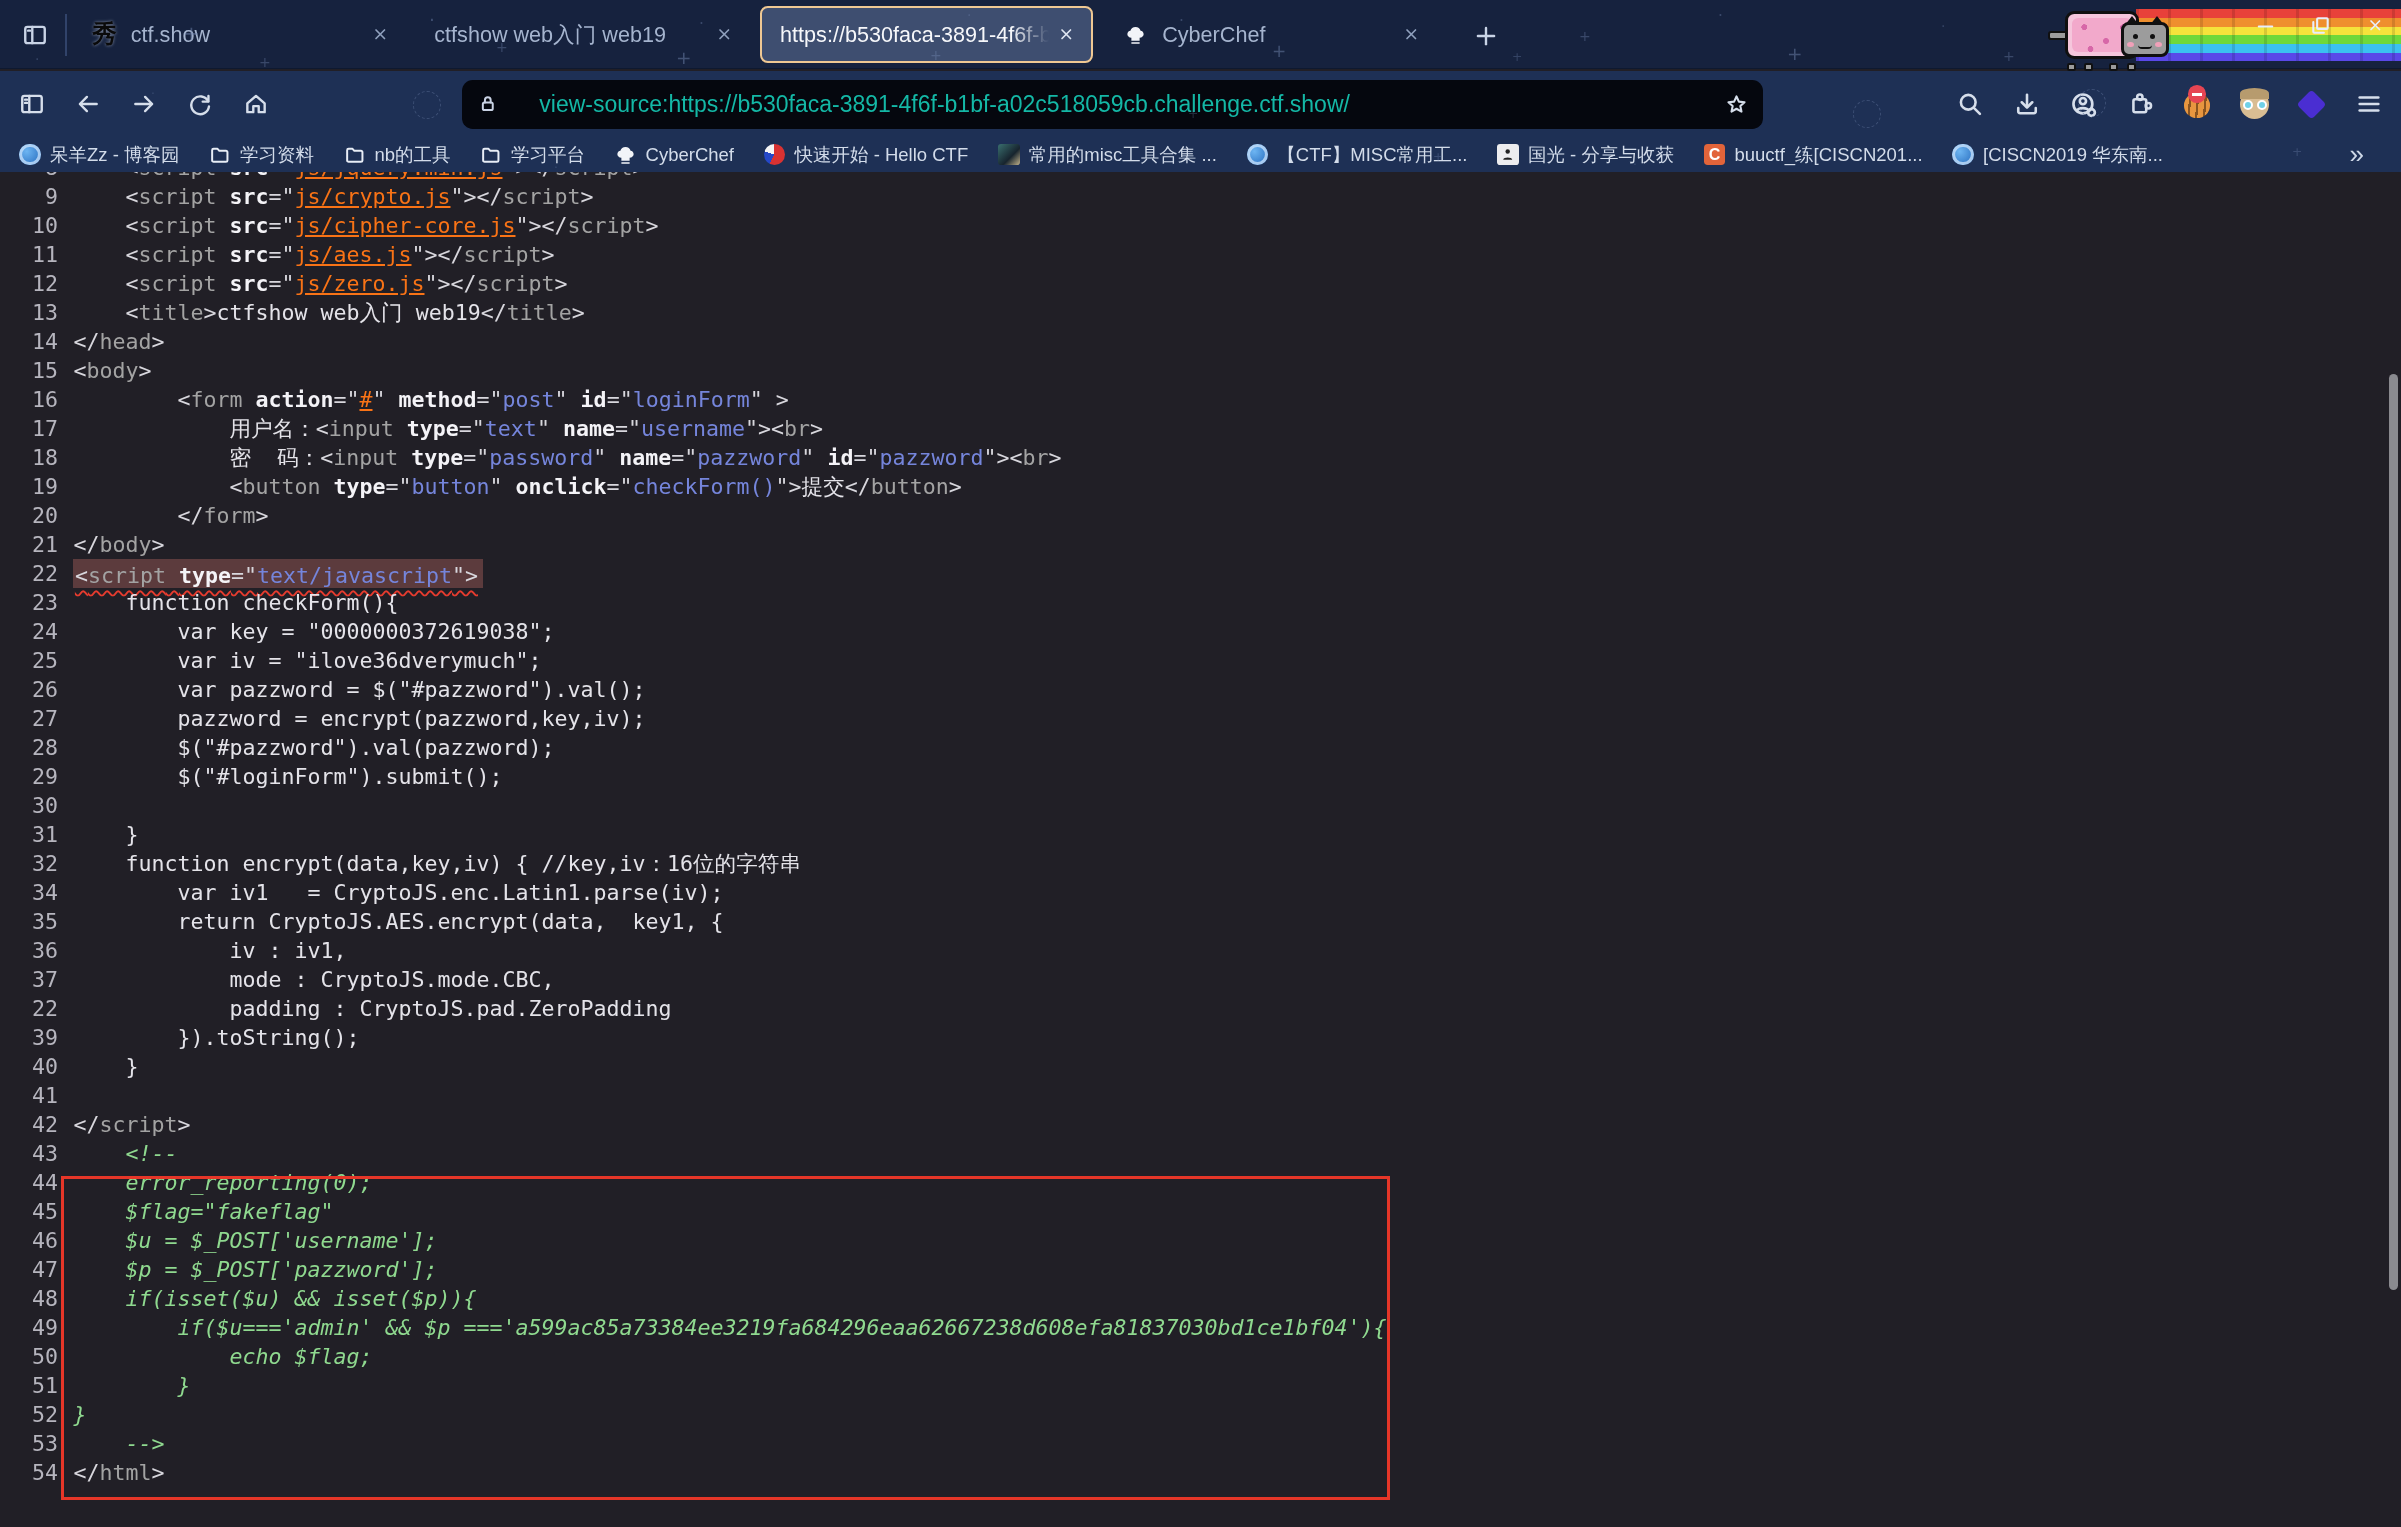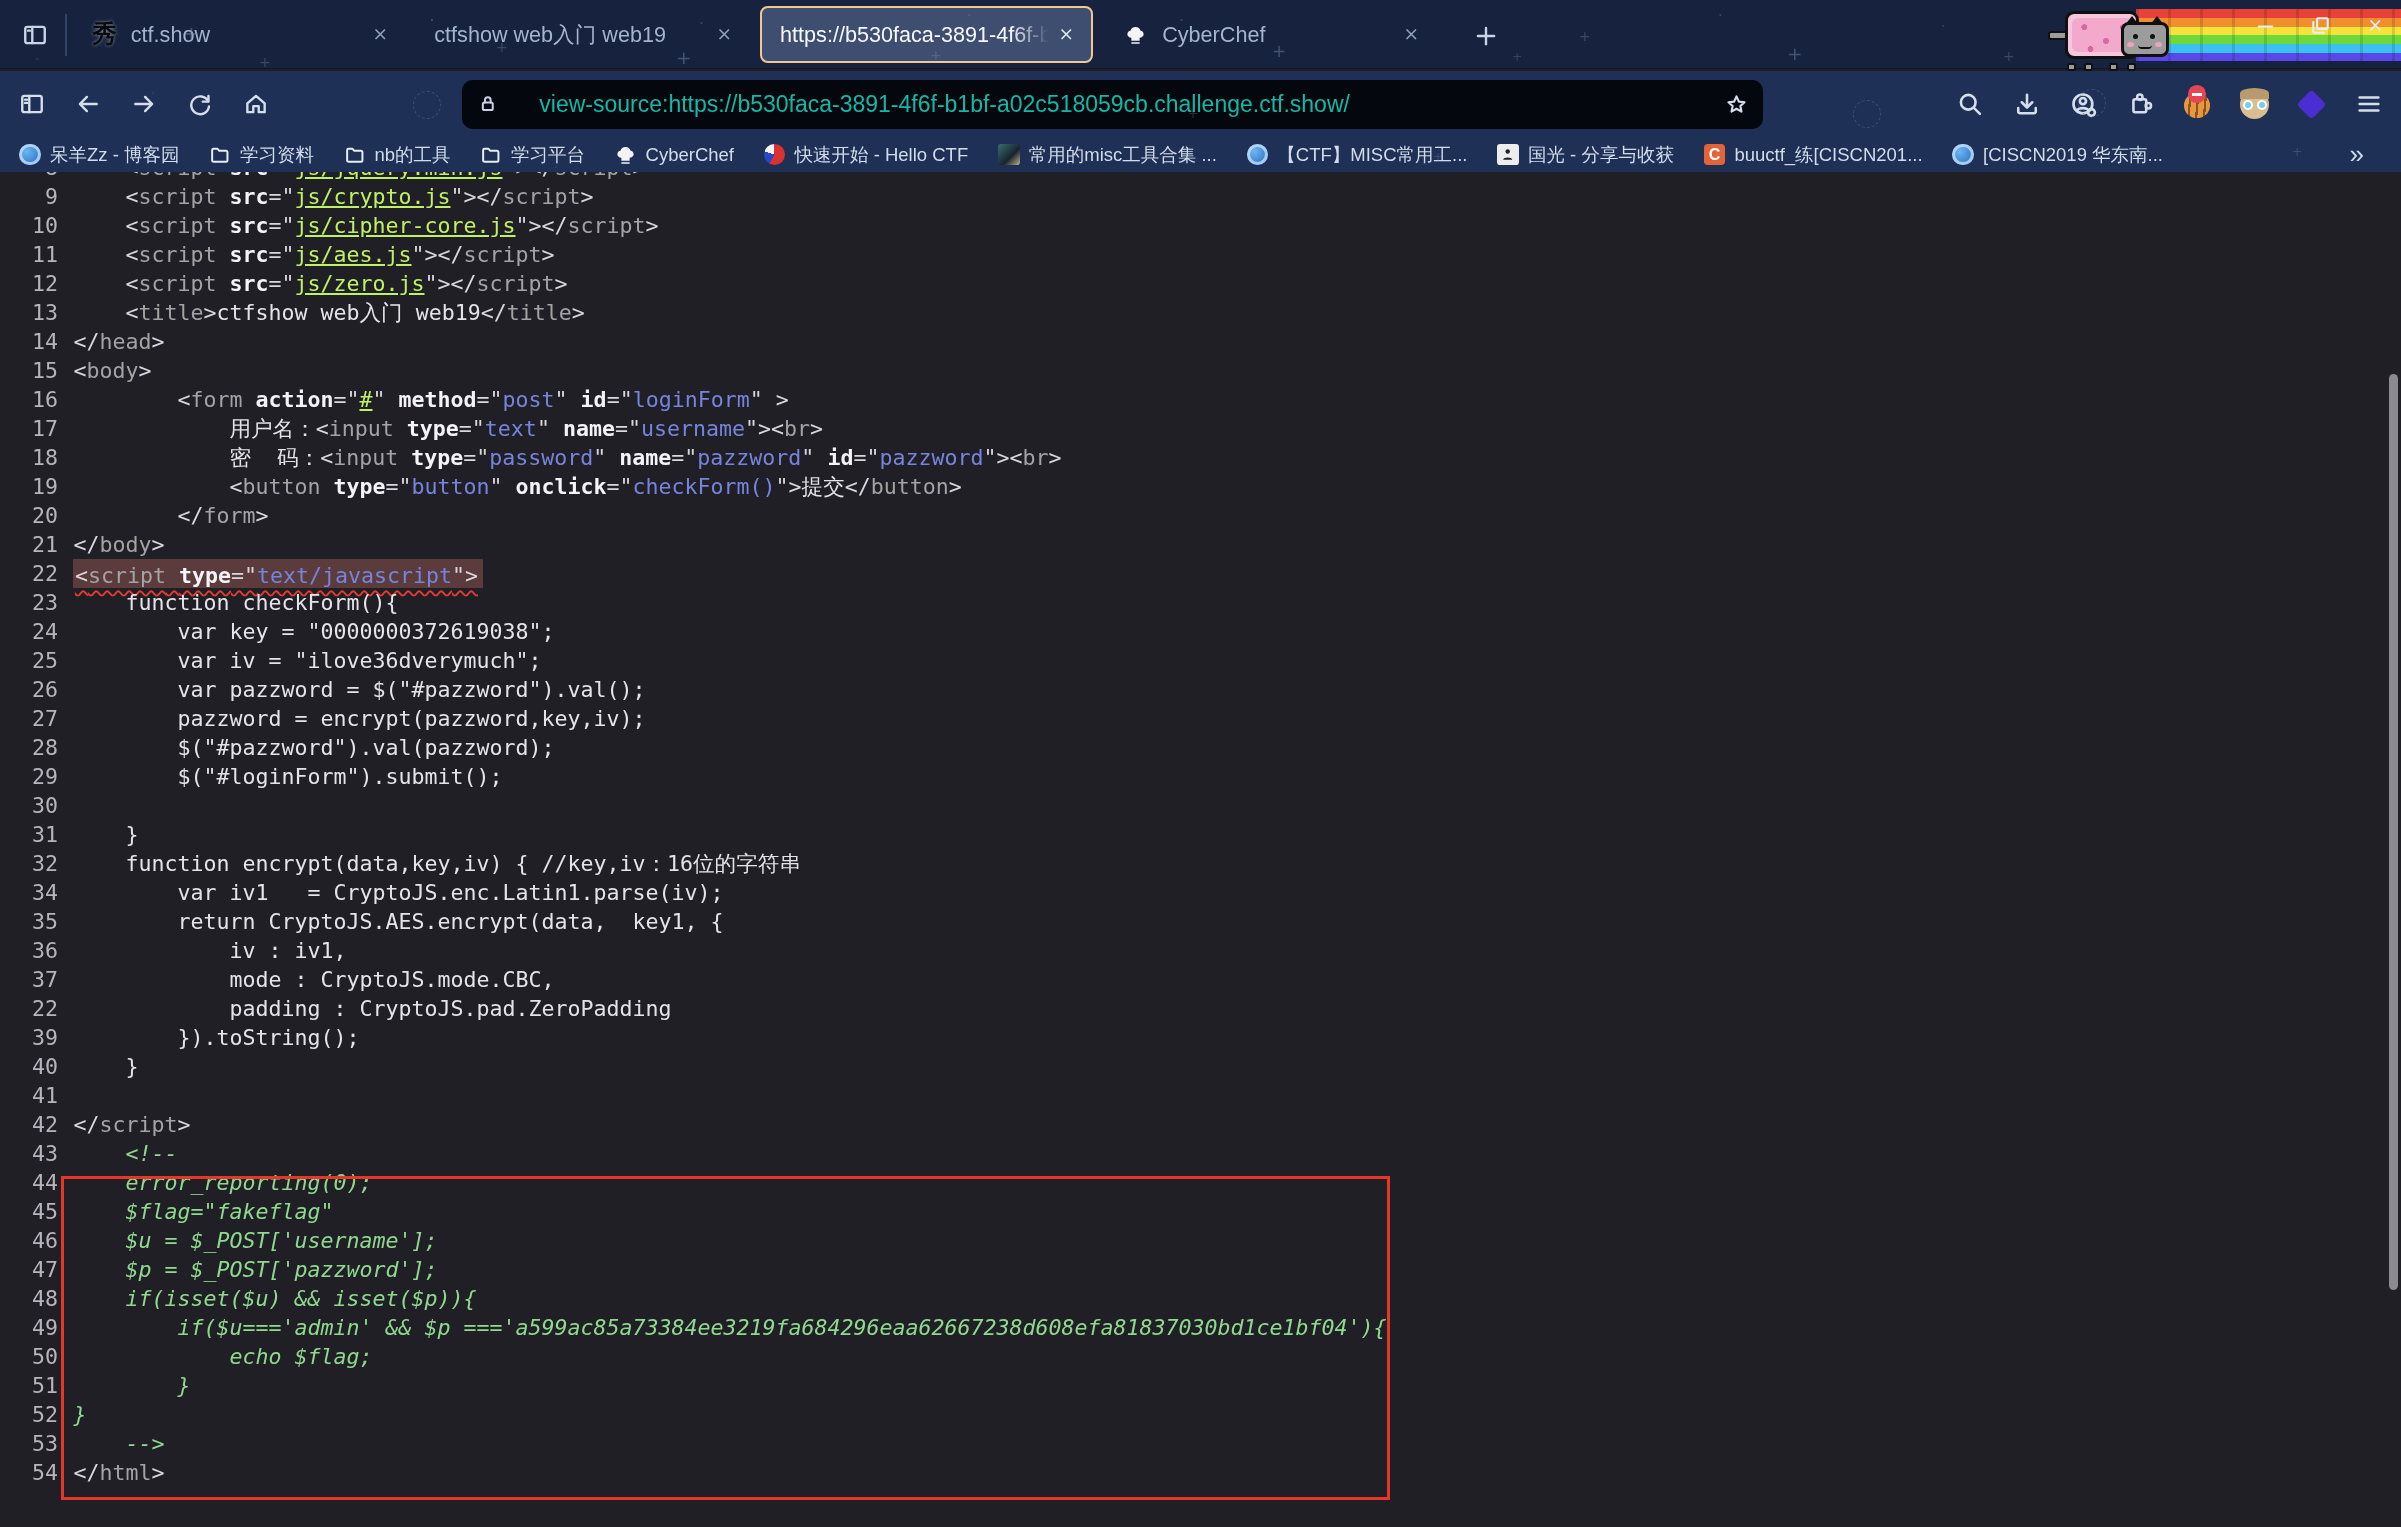--- a/index.html
+++ b/index.html
@@ -119,21 +119,21 @@
   
   .content { position:absolute; left:0; top:172px; width:2401px; height:1355px;
              background:#211F26; overflow:hidden; }
   #code { position:absolute; left:0; top:-19px;
           font-family:"DejaVu Sans Mono","Liberation Mono",monospace; font-size:21.6px; }
   .srcline { display:flex; height:29px; line-height:29px; white-space:pre; }
   .ln { flex:0 0 58px; text-align:right; color:#B6B5BE; }
   .codetext { margin-left:15.4px; }
   .seg-pu { color:#D8D7DD; } .seg-tag { color:#a3a3a3; }
   .seg-att { color:#F4F3F7; font-weight:bold; } .seg-val { color:#7585DB; }
-  .seg-lnk { color:#bef264; text-decoration:underline; }
+  .seg-lnk { color:#f97316; text-decoration:underline; }
   .seg-txt { color:#E4E3E9; } .seg-com { color:#8FD98F; font-style:italic; }
   .codetext.hl { background:#5C3B3D; padding:1.5px 4.6px 0 1.5px;
                  text-decoration:underline wavy #E63B2E 1.5px; text-underline-offset:7px; }
   .redbox { position:absolute; left:61px; top:1004px; width:1329px; height:324px;
             border:3.1px solid #E63628; pointer-events:none; }
   .scrollthumb { position:absolute; right:3.1px; top:202px; width:9.2px; height:916px;
                  background:#8A8A8F; border-radius:4.6px; }
 
   svg { display:block; }
 </style>

